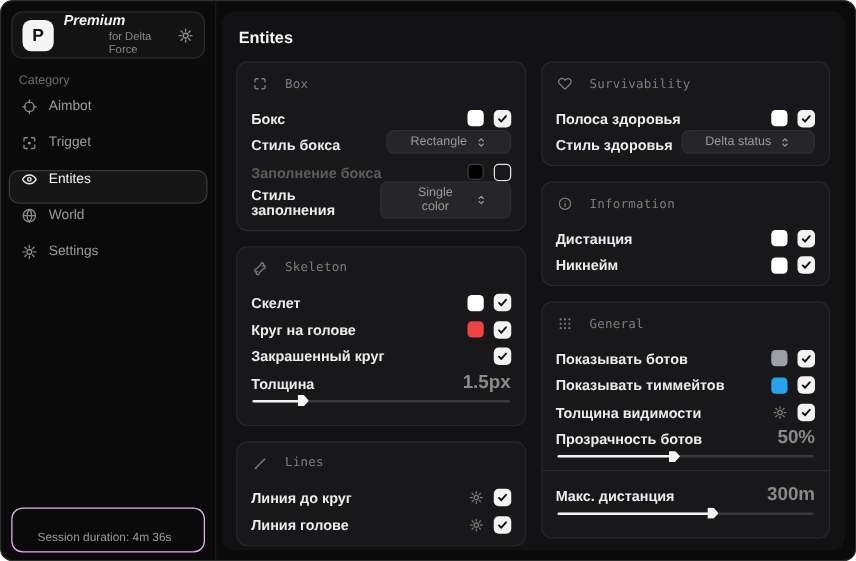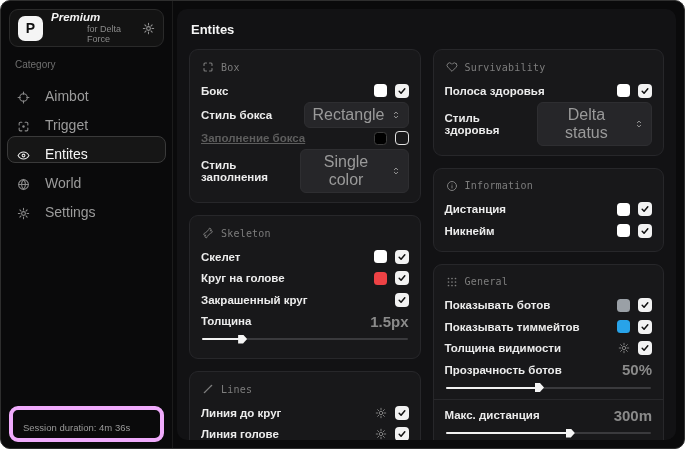--- a/index.html
+++ b/index.html
@@ -11,49 +11,49 @@
     display:flex;align-items:center;padding:0 8px;gap:8px;box-sizing:border-box;}
   .logo{width:25px;height:25px;background:#f5f5f5;border-radius:7px;display:flex;align-items:center;
     justify-content:center;font-weight:bold;font-size:14px;color:#111;}
   .brand-text{flex:1;line-height:1.1;}
   .brand-title{font-size:11.5px;font-weight:bold;color:#f2f2f2;font-style:italic;}
   .brand-sub{font-size:9px;color:#8a8a8a;margin-top:1px;padding-left:36px;}
   .brand-gear{color:#8f8f8f;display:flex;}
   .cat-label{font-size:10px;color:#6f6f6f;margin:12px 14px 8px;}
   .nav{display:flex;flex-direction:column;gap:2px;}
   .nav-item{height:27px;margin:0 6px;border:1px solid transparent;border-radius:8px;display:flex;
-    align-items:flex-end;gap:15px;padding:0 9px;color:#9c9c9c;font-size:14px;cursor:default;box-sizing:border-box;}
+    align-items:flex-start;gap:9px;padding:0 9px;color:#9c9c9c;font-size:11px;cursor:default;box-sizing:border-box;}
   .nav-item .nico{display:flex;color:#8a8a8a;}
   .nav-item.active{background:#161616;border-color:#3a3a3a;color:#f5f5f5;}
   .nav-item.active .nico{color:#e8e8e8;}
-  .session{position:absolute;left:8px;right:8px;bottom:6px;height:36px;border:4px solid #f0abfc;
-    border-radius:9px;display:flex;align-items:flex-end;padding:0 10px 5px;box-sizing:border-box;}
+  .session{position:absolute;left:8px;right:8px;bottom:6px;height:36px;border:1px solid #f0abfc;
+    border-radius:9px;display:flex;align-items:flex-end;padding:0 20px 5px;box-sizing:border-box;}
   .session span{font-size:9.5px;color:#9a9a9a;}
   
   .main{flex:1;margin:8px 8px 8px 4px;background:#121214;border-radius:10px;padding:11px 12px;
     box-sizing:border-box;overflow:hidden;}
   .page-title{font-size:13px;font-weight:bold;color:#f5f5f5;margin:2px 0 12px 2px;}
   .cols{display:flex;gap:12px;}
   .col{display:flex;flex-direction:column;gap:12px;width:233px;}
   .card{background:#18181a;border:1px solid #27272a;border-radius:9px;padding:9px 11px;box-sizing:border-box;}
-  .sec-head{display:flex;align-items:center;gap:7px;color:#7d7d7d;font-family:"DejaVu Sans Mono",monospace;
+  .sec-head{display:flex;align-items:center;gap:14px;color:#7d7d7d;font-family:"DejaVu Sans Mono",monospace;
     font-size:10px;margin:2px 0 7px 1px;letter-spacing:.2px;}
   .sec-head .sico{display:flex;color:#7d7d7d;}
-  .row{display:flex;align-items:center;justify-content:space-between;min-height:21.5px;}
+  .row{display:flex;align-items:flex-end;justify-content:space-between;min-height:21.5px;}
   .lbl{font-size:11.5px;font-weight:600;color:#ececec;}
-  .lbl.dim{color:#5d5d5d;text-decoration:underline;}
+  .lbl.dim{color:#5d5d5d;}
   .ctrls{display:flex;align-items:center;gap:8px;}
   .swatch{width:13px;height:13px;border-radius:3.5px;box-sizing:border-box;cursor:pointer;}
   .swatch.dark{border:1px solid #3d3d3d;}
   .cb{width:14px;height:14px;border-radius:4px;background:#f2f2f2;display:flex;align-items:center;
     justify-content:center;cursor:pointer;box-sizing:border-box;}
   .cb svg{display:block;}
   .cb.off{background:transparent;border:1.5px solid #e2e2e2;}
   .dd{display:flex;align-items:center;gap:6px;background:#262629;border:1px solid #2e2e31;color:#9a9a9a;
-    border-radius:6px;font-size:16px;padding:3px 7px;cursor:pointer;font-family:inherit;}
+    border-radius:6px;font-size:10px;padding:3px 18px;cursor:pointer;font-family:inherit;}
   .dd .dico{display:flex;color:#9a9a9a;}
   .val{font-size:15px;color:#8a8a8a;font-weight:600;}
   .gico{display:flex;color:#7f7f7f;}
   .slider{position:relative;height:10px;margin:2px 1px 5px;cursor:pointer;}
   .track{position:absolute;left:0;right:0;top:4px;height:2px;background:#3a3a3d;border-radius:2px;}
   .fill{position:relative;height:2px;background:#f2f2f2;border-radius:2px;}
   .thumb{position:absolute;right:-4px;top:-3.5px;width:9px;height:9px;background:#f5f5f5;
     clip-path:polygon(0 0,55% 0,100% 50%,55% 100%,0 100%);}
   .divider{height:1px;background:#28282b;margin:6px -11px 5px;}
 </style>

